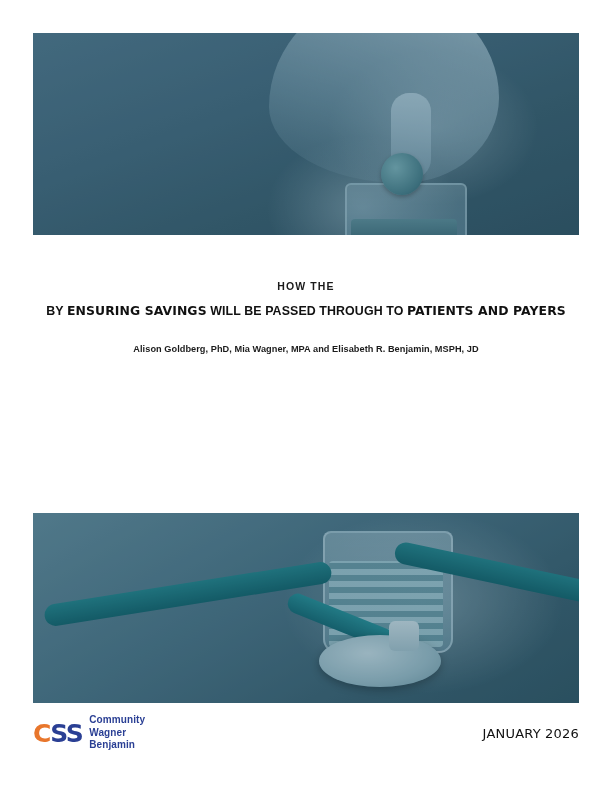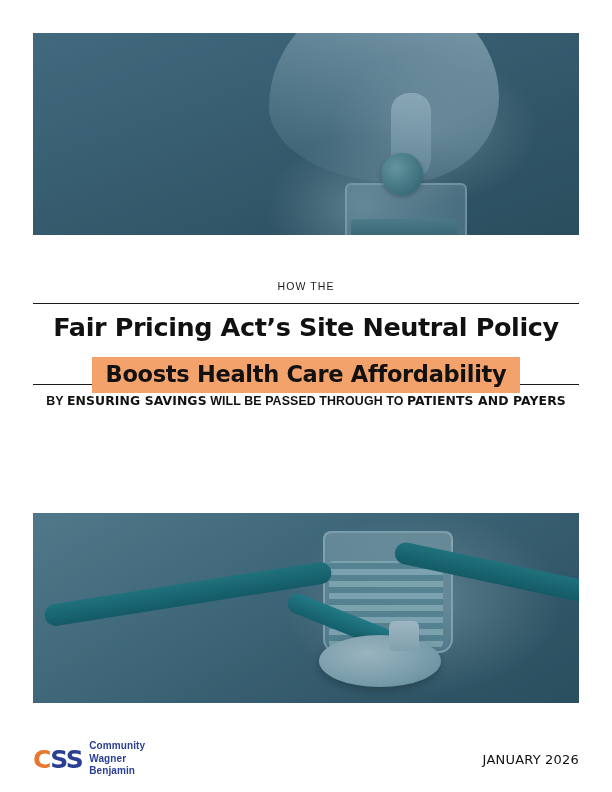--- a/index.html
+++ b/index.html
@@ -93,21 +93,21 @@
   
   .title-block {
     position: absolute;
     left: 33px;
     top: 280px;
     width: 546px;
     text-align: center;
   }
   .kicker {
     font-size: 10.5px;
-    font-weight: normal;
+    font-weight: bold;
     letter-spacing: 1.1px;
     color: #1b1b1b;
     margin-bottom: 11px;
   }
   .title-rule-box {
     border-top: 1.6px solid #1b1b1b;
     border-bottom: 1.6px solid #1b1b1b;
     padding: 9px 0 0 0;
     position: relative;
   }
@@ -248,21 +248,21 @@
     position: absolute;
     inset: 0;
     background: rgba(46,96,120,0.42);
     mix-blend-mode: multiply;
   }
 
   
   .footer {
     position: absolute;
     left: 33px;
-    top: 742px;
+    top: 716px;
     width: 546px;
     height: 34px;
     display: flex;
     align-items: center;
     justify-content: space-between;
   }
   .logo {
     display: flex;
     align-items: center;
     gap: 7px;
@@ -302,31 +302,26 @@
     <div class="jar"></div>
     <div class="jar-coins"></div>
     <div class="coin"></div>
   </div>
   <div class="tint"></div>
 </div>
 
 <div class="title-block">
   <div class="kicker">HOW THE</div>
 
-  <div class="title-rule-box">
-    <div class="title-main">Fair Pricing Act’s Site Neutral Policy</div>
-    <div class="title-sub-wrap">
-      <span class="title-sub">Boosts Health Care Affordability</span>
-    </div>
-  </div>
 
   <div class="subtitle">
     <span>BY </span><span class="em">ENSURING SAVINGS</span><span> WILL BE PASSED THROUGH TO </span><span class="em">PATIENTS AND PAYERS</span>
   </div>
 
+  <div class="authors">Alison Goldberg, PhD, Mia Wagner, MPA and Elisabeth R. Benjamin, MSPH, JD</div>
 </div>
 
 <div class="bottom-image">
   <div class="photo">
     <div class="jar2"></div>
     <div class="jar2-coins"></div>
     <div class="scope-tube-l"></div>
     <div class="scope-tube-r"></div>
     <div class="scope-tube-c"></div>
     <div class="scope-head"></div>

